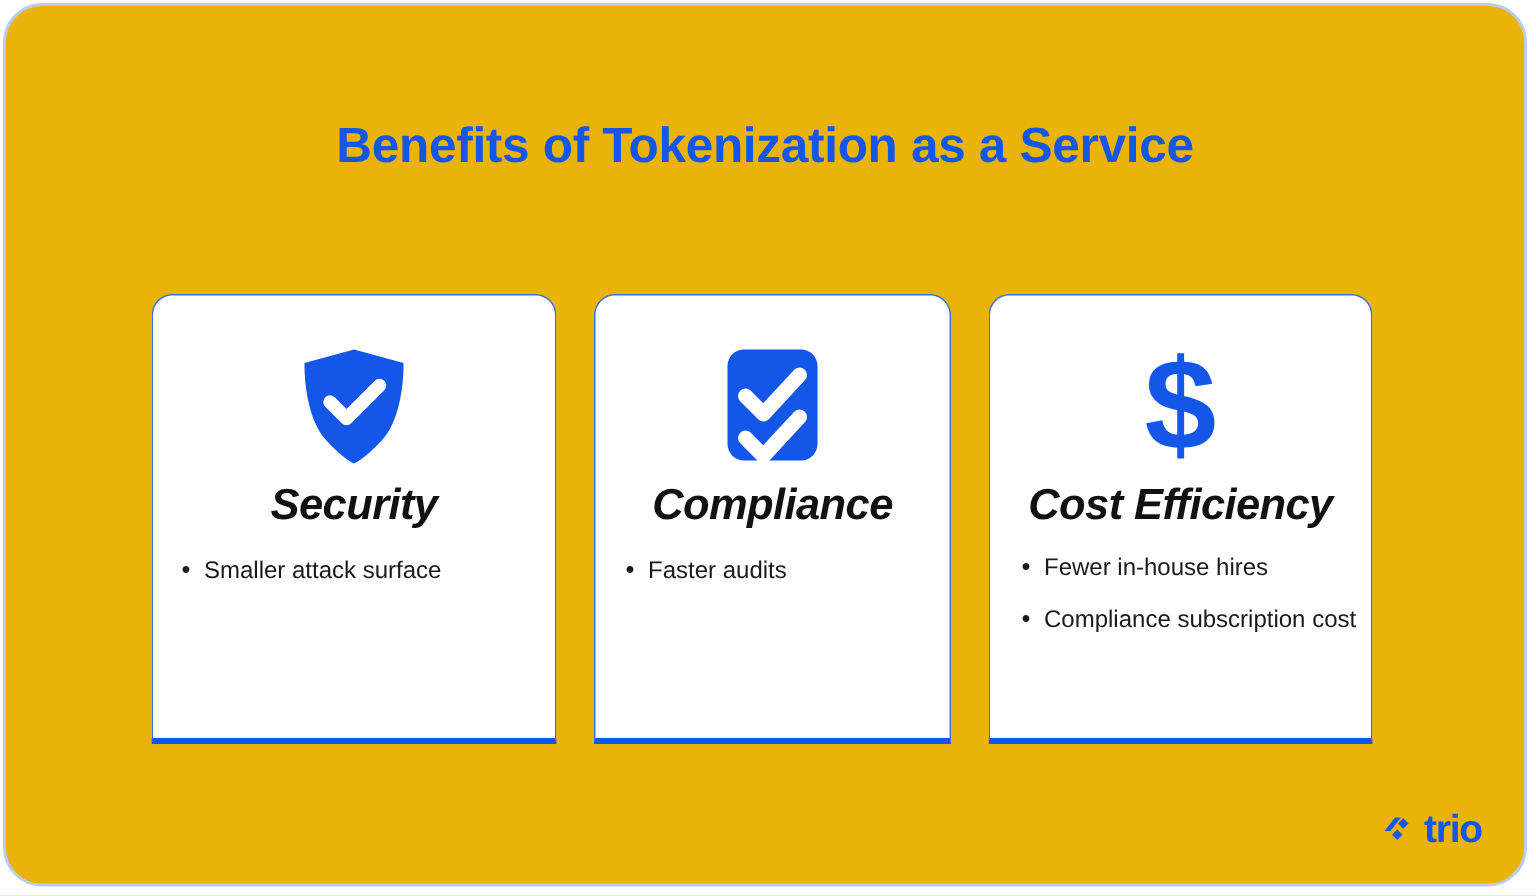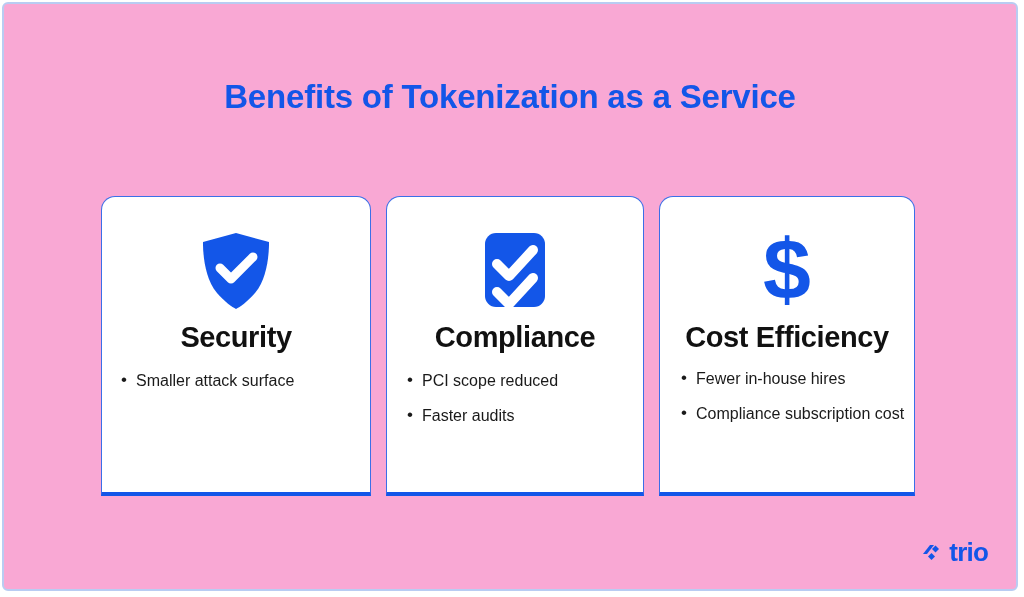--- a/index.html
+++ b/index.html
@@ -15,22 +15,22 @@
   }
 
   .frame {
     position: absolute;
     left: 2px;
     top: 2px;
     width: 1016px;
     height: 589px;
     box-sizing: border-box;
     border: 2px solid #b9ccf2;
-    border-radius: 6px;
-    background: #f9a8d4;
+    border-radius: 26px;
+    background: #eab308;
     overflow: hidden;
   }
 
   .page-title {
     position: absolute;
     left: 0;
     right: 0;
     top: 74px;
     text-align: center;
     font-size: 33px;
@@ -60,39 +60,40 @@
     border-top-left-radius: 14px;
     border-top-right-radius: 14px;
     border-bottom-left-radius: 0;
     border-bottom-right-radius: 0;
     border-bottom: 4px solid #1356e8;
     padding: 0 14px;
     display: flex;
     flex-direction: column;
     align-items: center;
   }
-  .card.mid { width: 258px; }
+  .card.mid { width: 238px; }
   .card.last { width: 256px; }
 
   .card-icon {
     height: 96px;
     margin-top: 26px;
     display: flex;
     align-items: center;
     justify-content: center;
   }
 
   .card-title {
     font-size: 29px;
     font-weight: bold;
     color: #111111;
     letter-spacing: -0.4px;
     margin-top: 2px;
     text-align: center;
     white-space: nowrap;
+    font-style: italic;
   }
 
   .bullets {
     list-style: none;
     margin: 16px 0 0 0;
     padding: 0;
     width: 100%;
   }
   .bullets li {
     position: relative;
@@ -161,21 +162,20 @@
     <div class="card mid">
       <div class="card-icon">
         <svg width="70" height="80" viewBox="0 0 70 80" aria-hidden="true">
           <rect x="5" y="2" width="60" height="74" rx="11" fill="#1356e8"></rect>
           <path d="M17 33 L29 45 L53 19" fill="none" stroke="#ffffff" stroke-width="10" stroke-linecap="round" stroke-linejoin="round"></path>
           <path d="M17 61 L29 73 L53 47" fill="none" stroke="#ffffff" stroke-width="10" stroke-linecap="round" stroke-linejoin="round"></path>
         </svg>
       </div>
       <div class="card-title">Compliance</div>
       <ul class="bullets">
-        <li>PCI scope reduced</li>
         <li>Faster audits</li>
       </ul>
     </div>
 
     <div class="card last">
       <div class="card-icon">
         <svg width="60" height="86" viewBox="0 0 60 86" aria-hidden="true">
           <text x="30" y="71" text-anchor="middle" font-family="Liberation Sans, sans-serif" font-size="86" font-weight="bold" fill="#1356e8">$</text>
         </svg>
       </div>

